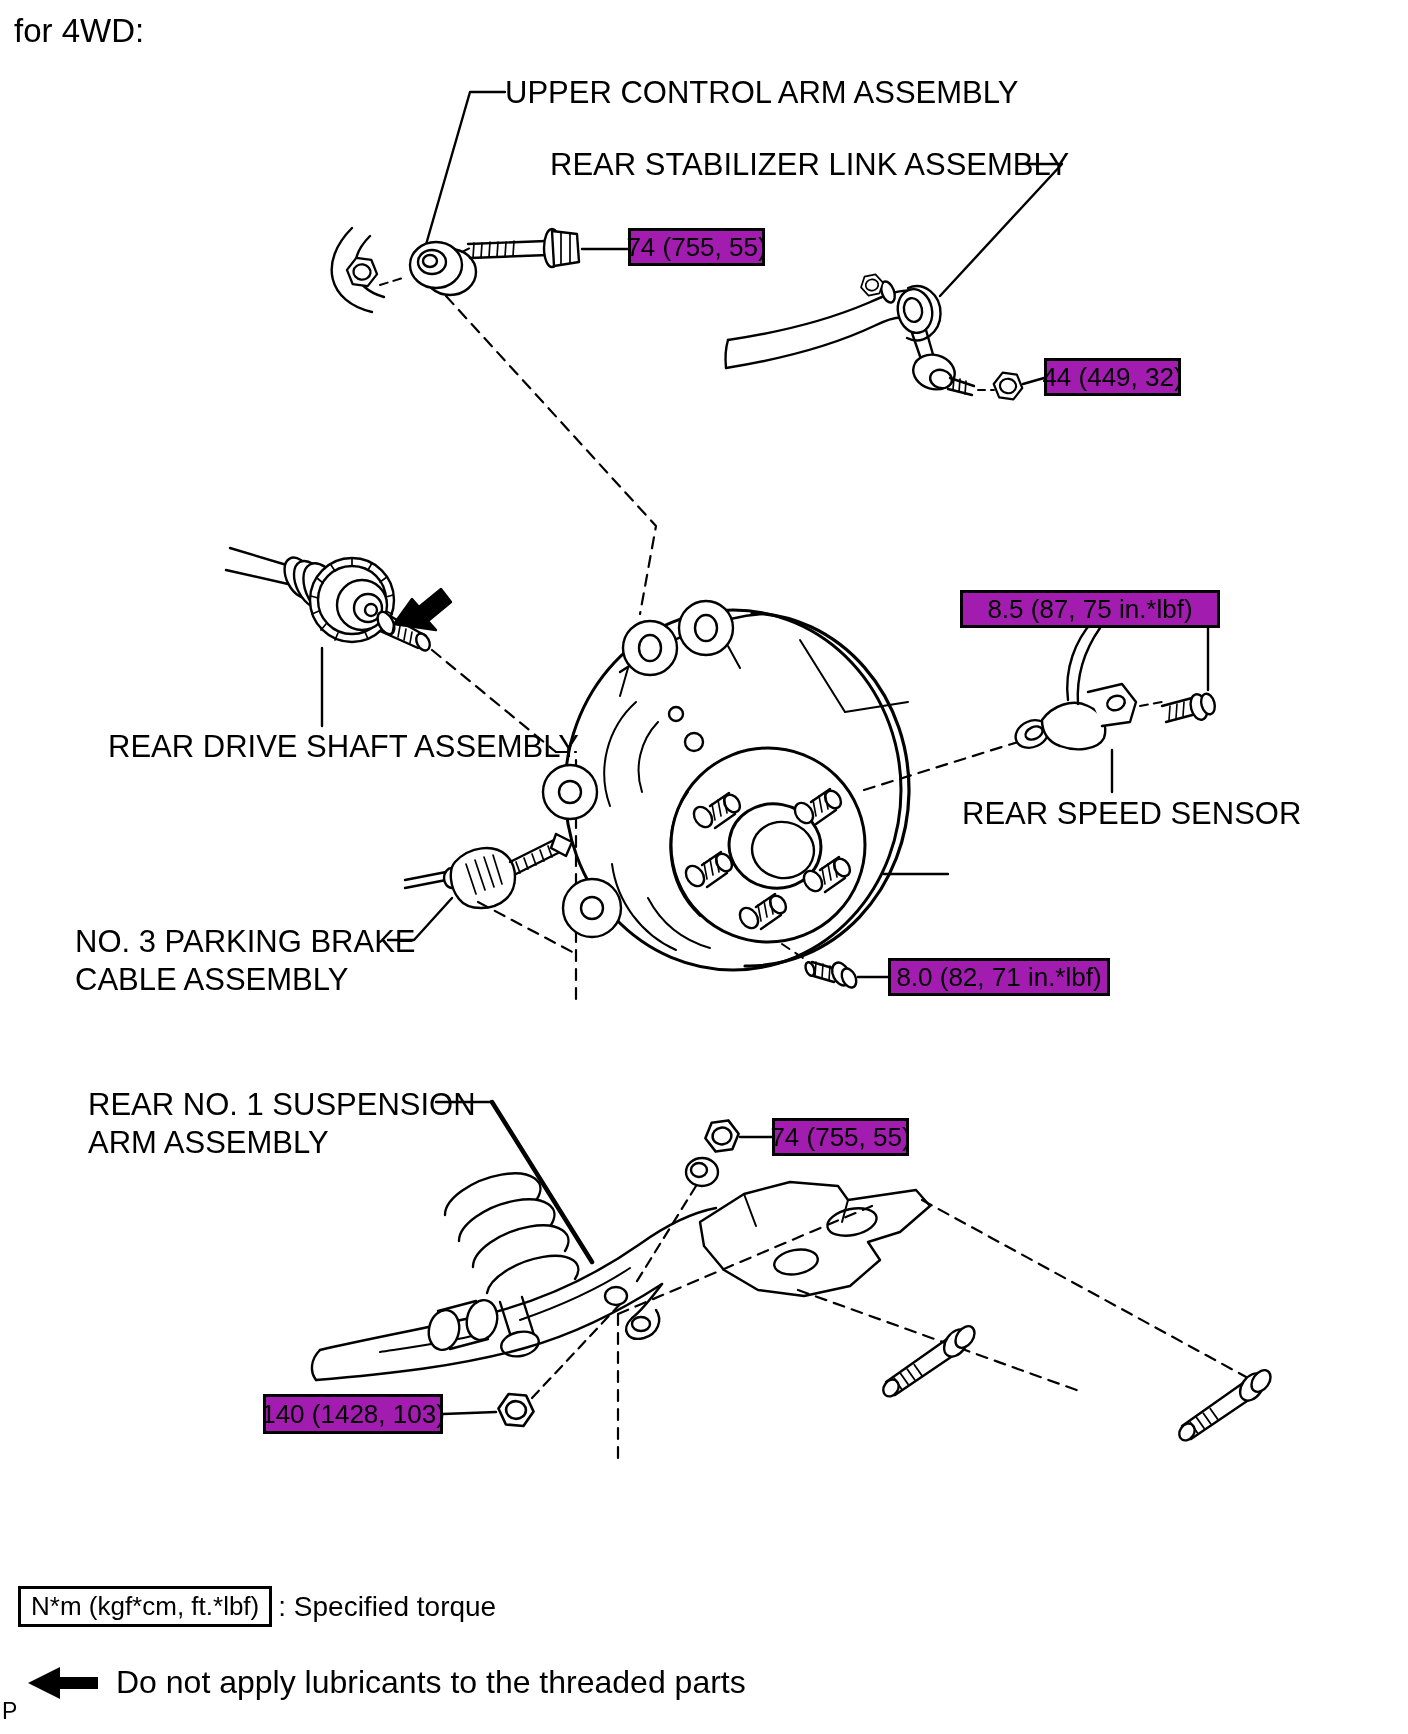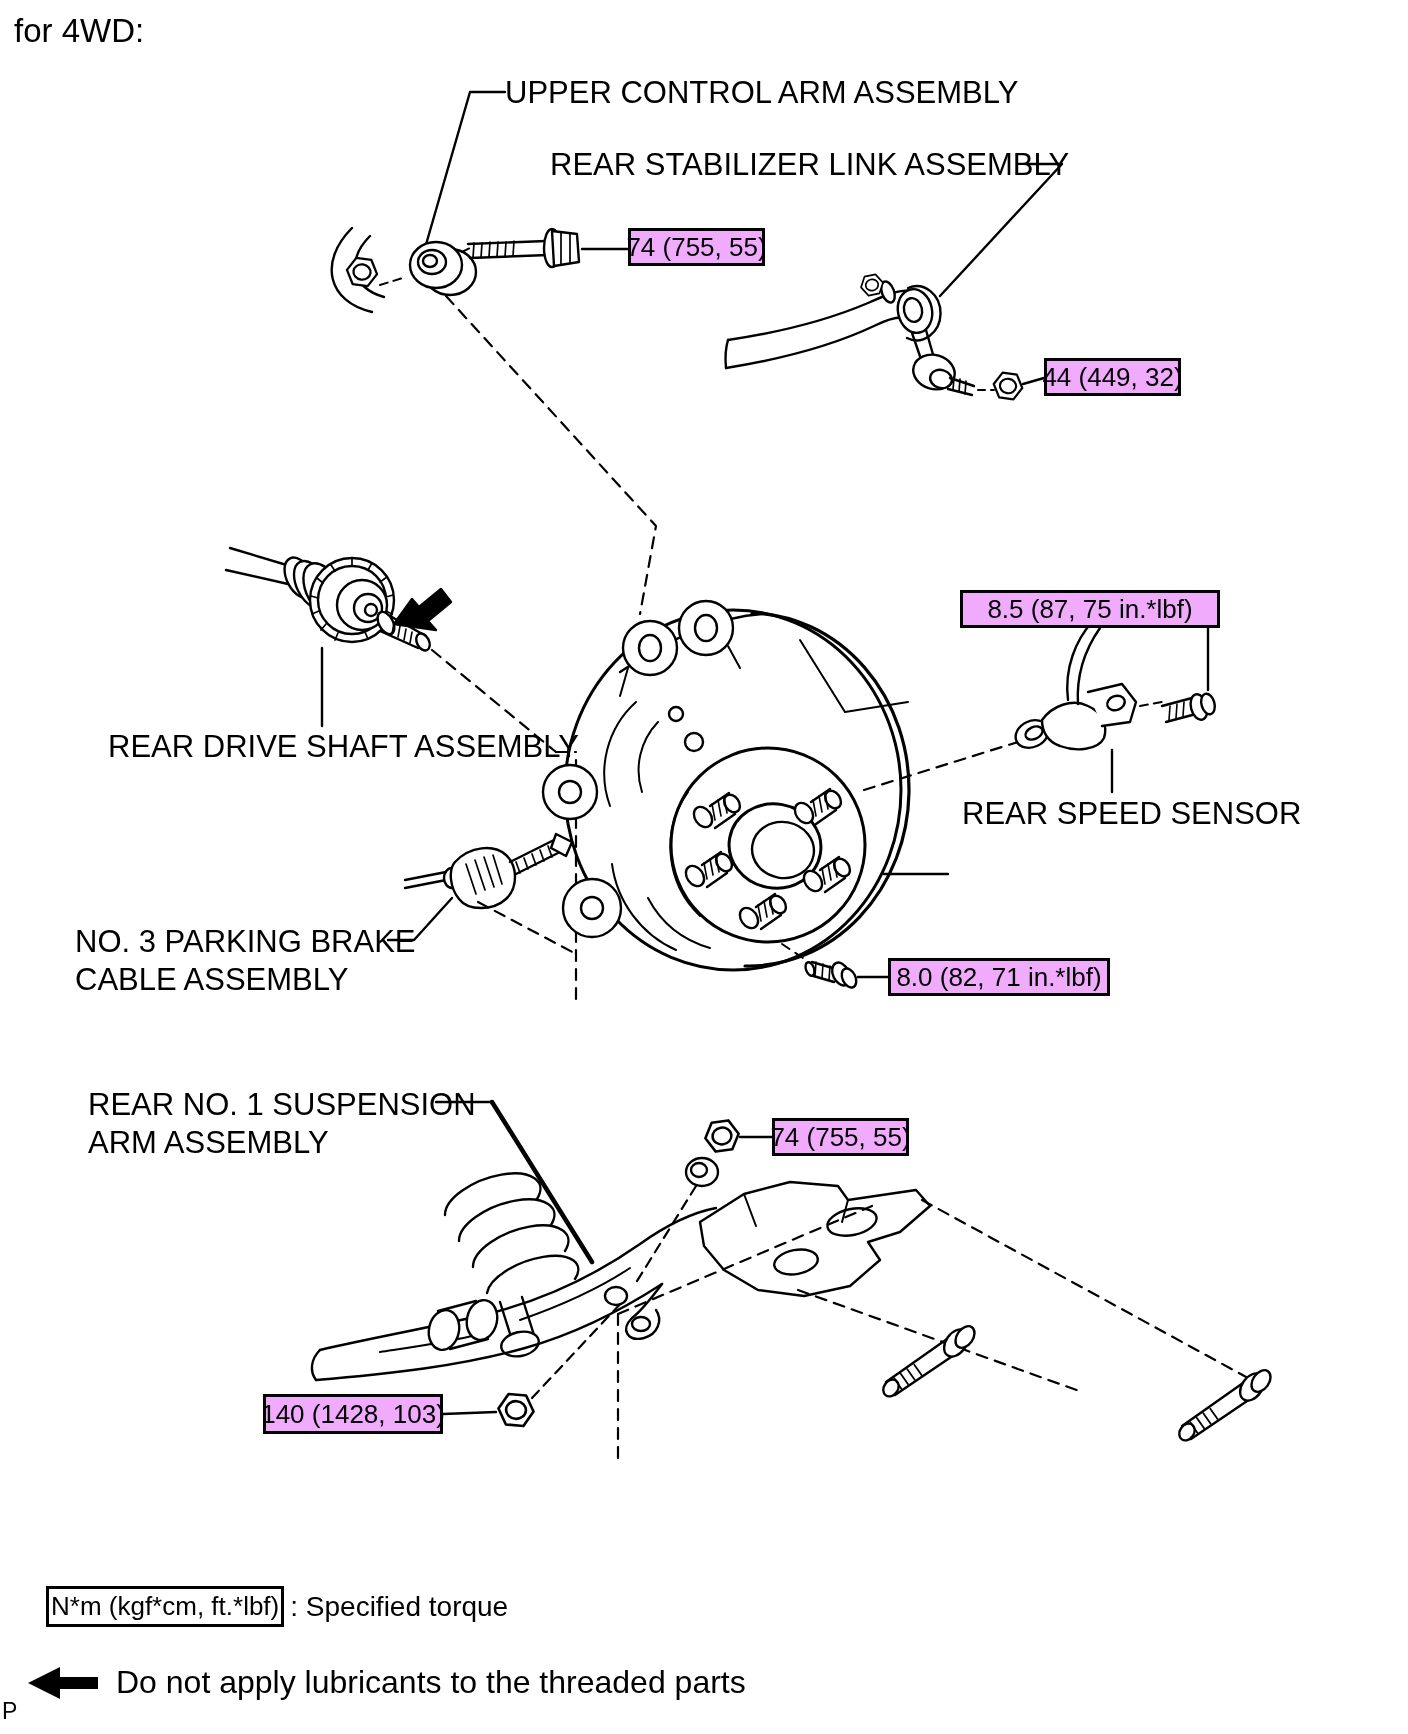--- a/index.html
+++ b/index.html
@@ -1,25 +1,25 @@
 <!DOCTYPE html>
 <html><head>
 <meta charset="utf-8">
 <style>
   html,body{margin:0;padding:0;background:#fff;}
   #page{position:relative;width:1408px;height:1734px;background:#fff;
         font-family:"Liberation Sans", sans-serif;color:#000;overflow:hidden;}
   #art{position:absolute;left:0;top:0;}
   .lbl{position:absolute;font-size:31px;line-height:37px;white-space:nowrap;color:#000;}
-  .tbox{position:absolute;height:38px;border:3.5px solid #000;background:#f0abfc;
+  .tbox{position:absolute;height:38px;border:3.5px solid #000;background:#a21caf;
         display:flex;align-items:center;justify-content:center;
         font-size:26px;white-space:nowrap;box-sizing:border-box;}
   #title{position:absolute;left:14px;top:12px;font-size:33px;}
   #legend-row{position:absolute;left:18px;top:1586px;display:flex;align-items:center;}
-  #legend-box{border:3px solid #000;padding:2px 2px;font-size:26px;white-space:nowrap;margin-left:28px;}
+  #legend-box{border:3px solid #000;padding:2px 10px;font-size:26px;white-space:nowrap;}
   #legend-caption{font-size:28px;margin-left:6px;white-space:nowrap;}
   #note-row{position:absolute;left:28px;top:1664px;display:flex;align-items:center;}
   #note-text{font-size:32px;margin-left:18px;white-space:nowrap;}
   #page-letter{position:absolute;left:2px;top:1698px;font-size:23px;}
 </style>
 </head>
 <body>
 
 <div id="page">
 

